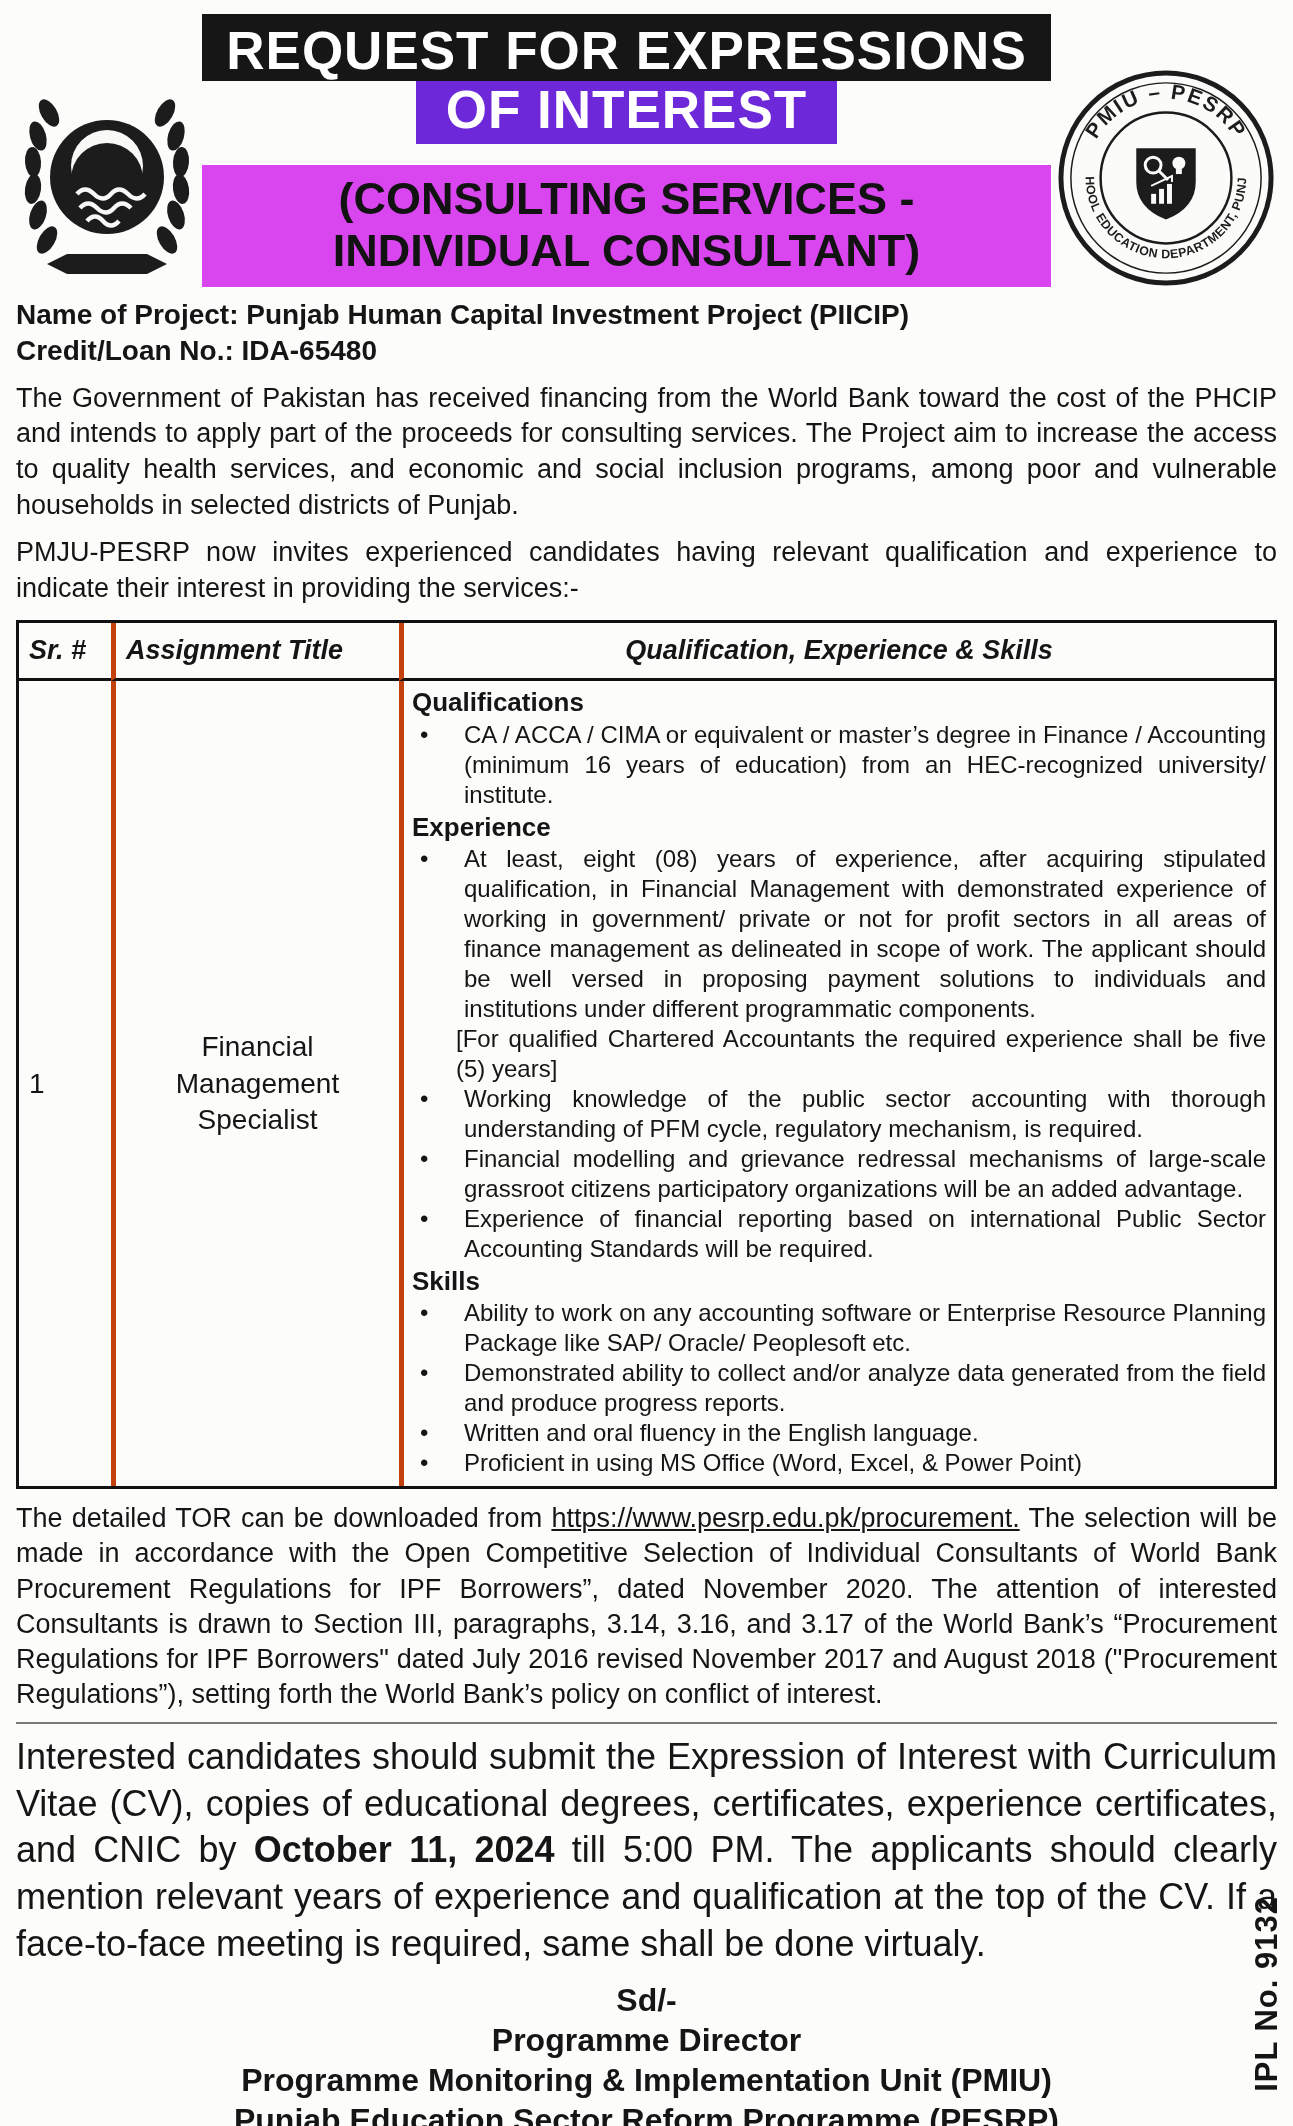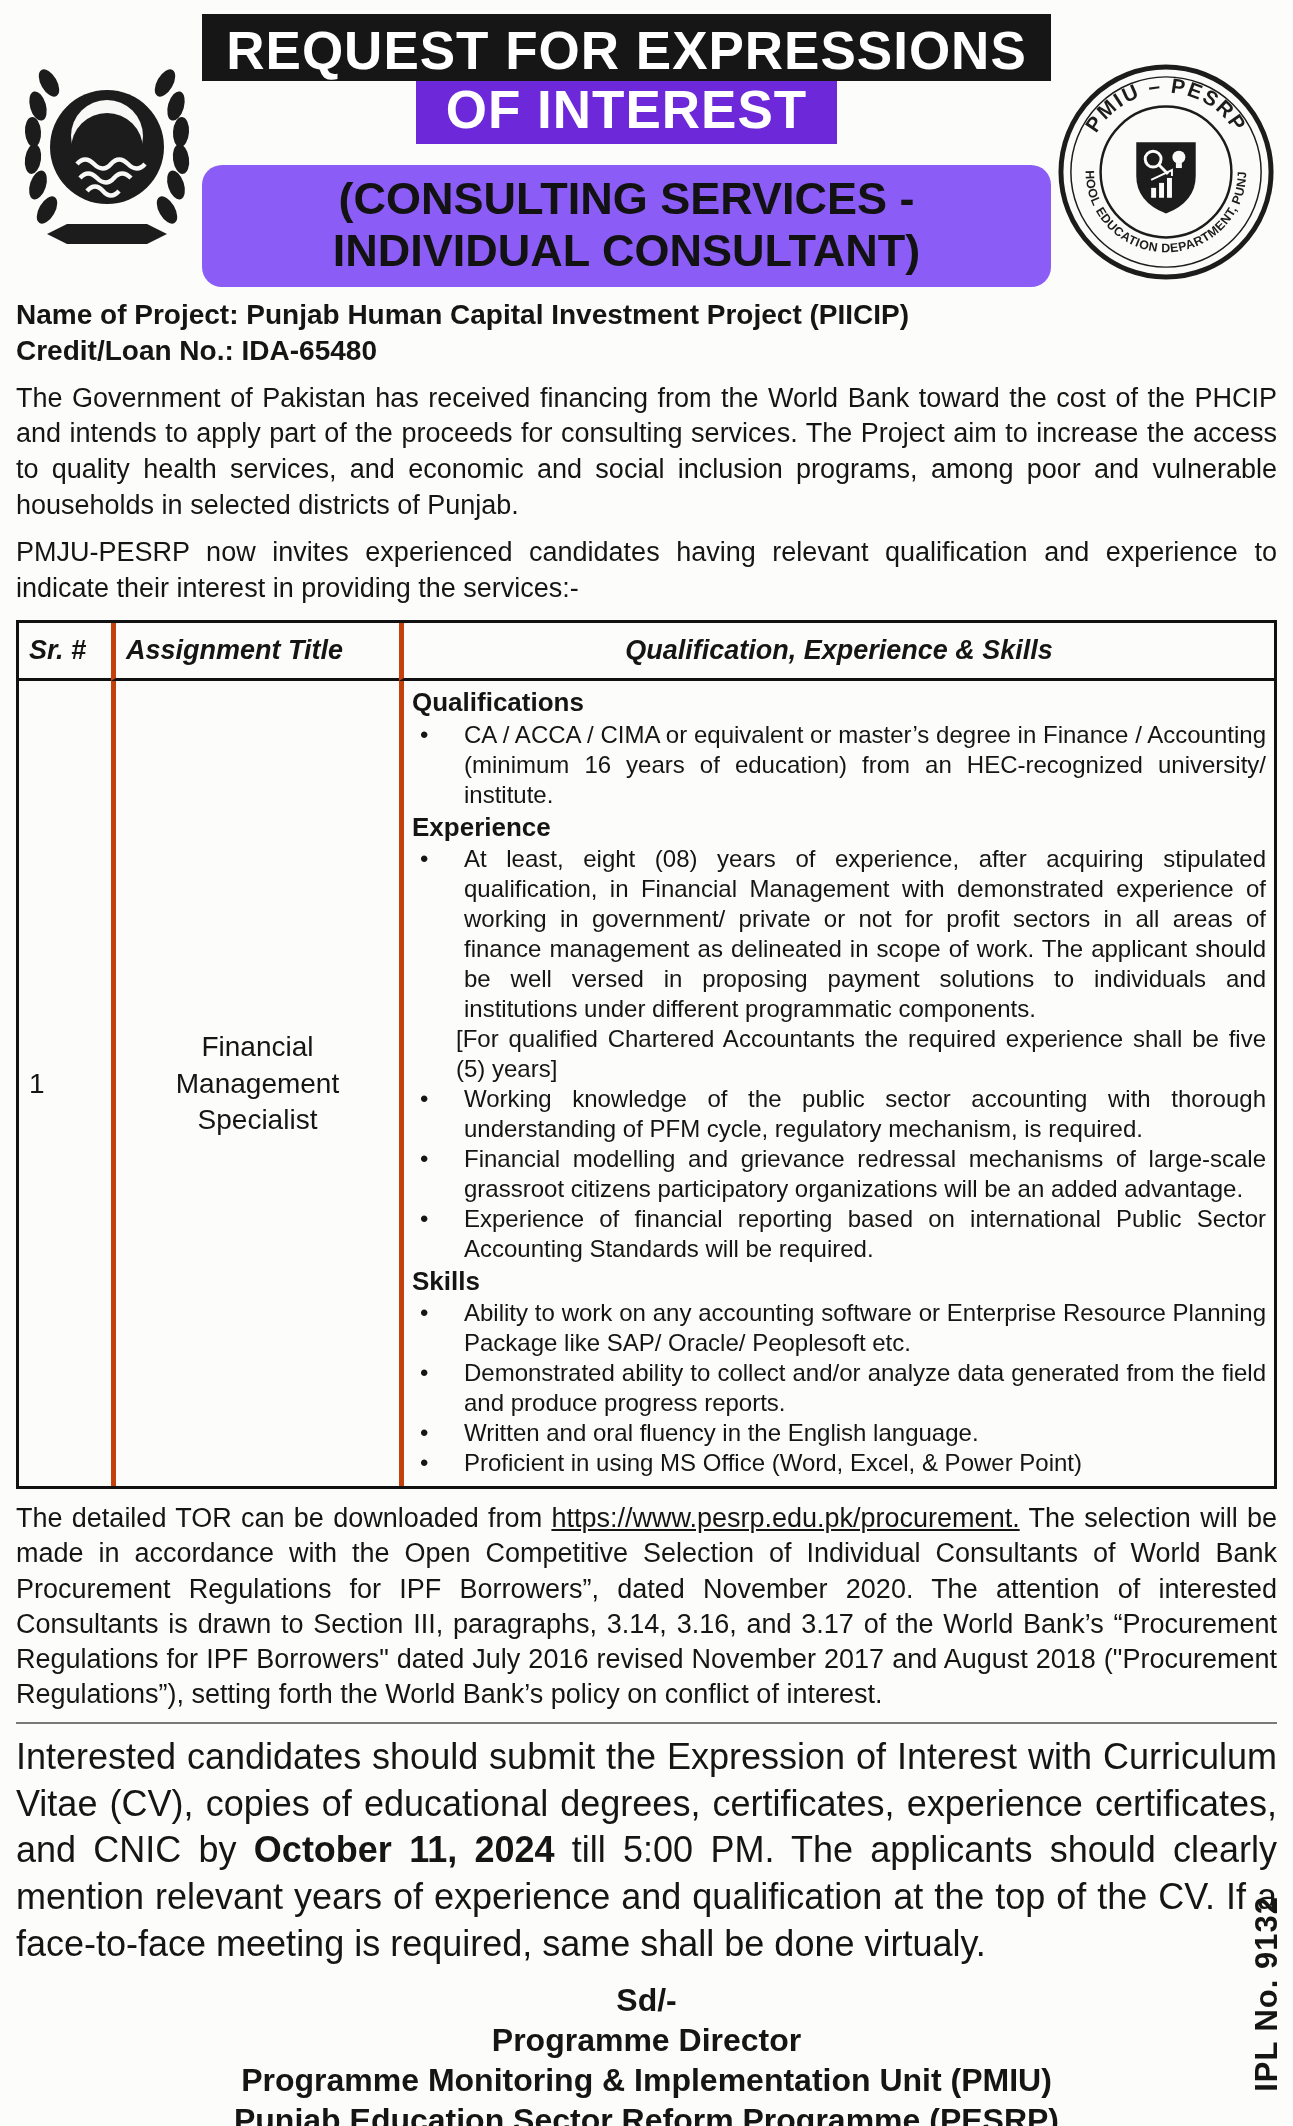--- a/index.html
+++ b/index.html
@@ -3,28 +3,28 @@
 <meta charset="utf-8">
 <title>Request for Expressions of Interest</title>
 <style>
   html,body{margin:0;padding:0;background:#ffffff;}
   .page{
     position:relative;width:1293px;height:2126px;margin:0 auto;box-sizing:border-box;
     background:#fcfcfa;color:#151515;font-family:"Liberation Sans",sans-serif;
     overflow:hidden;padding:14px 16px 0;
   }
   
-  .header{display:flex;gap:4px;align-items:center;}
+  .header{display:flex;gap:4px;align-items:flex-end;}
   .logo-left{flex:0 0 182px;display:flex;justify-content:center;padding-top:8px;}
   .banner-col{flex:1 1 auto;text-align:center;}
   .logo-right{flex:0 0 222px;display:flex;justify-content:center;padding-top:44px;}
   .title-l1{background:#161616;color:#ffffff;font-weight:bold;font-size:53px;letter-spacing:1px;line-height:1.08;padding:8px 0 2px;}
   .title-l2-wrap{line-height:1;}
   .title-l2{display:inline-block;background:#6d28d9;color:#ffffff;font-weight:bold;font-size:53px;letter-spacing:1px;line-height:1.08;padding:0 30px 6px;}
-  .subtitle{background:#8b5cf6;margin-top:21px;padding:8px 0 10px;border-radius:20px;}
+  .subtitle{background:#d946ef;margin-top:21px;padding:8px 0 10px;}
   .sub-line{font-weight:bold;font-size:45px;line-height:1.15;color:#121212;}
   
   .project{margin-top:10px;font-weight:bold;font-size:28px;line-height:1.28;}
   .para{margin-top:12px;font-size:27px;line-height:1.32;text-align:justify;}
   
   .jobs-table{margin-top:14px;border:3px solid #111;display:grid;grid-template-columns:92px 288px 1fr;}
   .th{font-weight:bold;font-size:27px;padding:12px 10px;border-bottom:3px solid #111;font-style:italic;}
   .bl{border-left:5px solid #c2410c;}
   .th-center{text-align:center;}
   .cell-sr{display:flex;align-items:center;padding:8px 10px;font-size:28px;}

